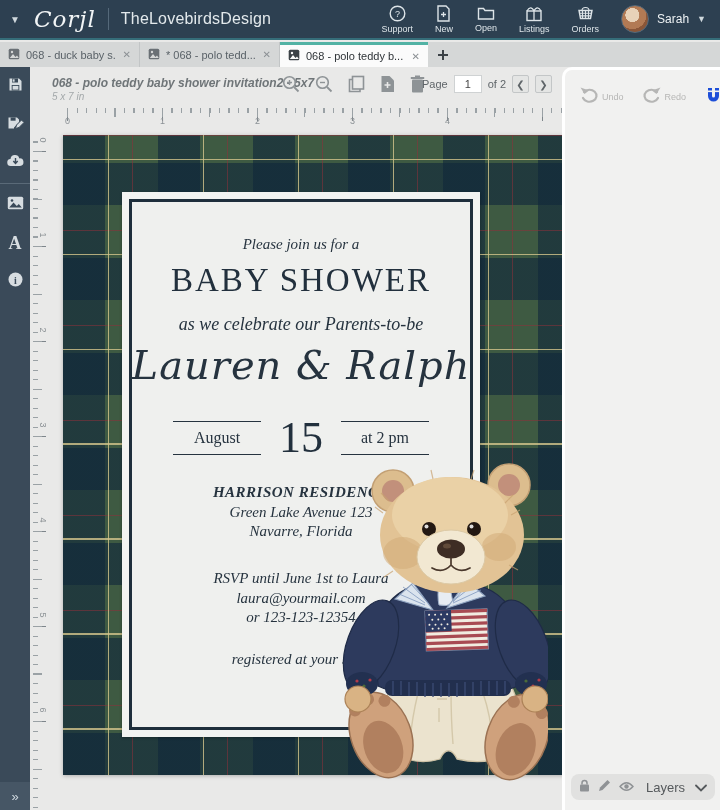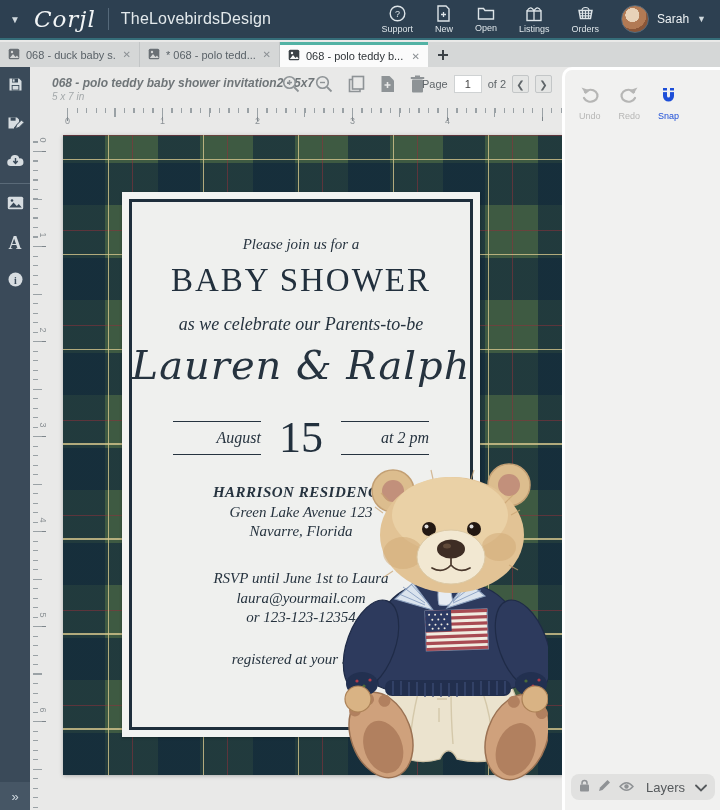--- a/index.html
+++ b/index.html
@@ -105,38 +105,38 @@
   .inv { position:absolute; width:100%; text-align:center; color:#26333f;
     font-family:"Liberation Serif", serif; font-style:italic; }
   .inv-intro   { top:44px;  font-size:15px; }
   .inv-title   { top:70px;  font-size:33px; font-style:normal; letter-spacing:2px; color:#22303d; }
   .inv-sub     { top:122px; font-size:18px; }
   .inv-names   { top:150px; font-size:40px; font-family:"DejaVu Serif", serif; letter-spacing:1px; }
   .daterow { position:absolute; top:224px; left:0; width:100%; display:flex;
     justify-content:center; align-items:center; gap:18px;
     font-family:"Liberation Serif", serif; color:#26333f; }
   .datecell { width:88px; border-top:1.5px solid #26333f; border-bottom:1.5px solid #26333f;
-    padding:7px 0; font-size:16px; font-style:italic; text-align:right; }
+    padding:7px 0; font-size:16px; text-align:center; }
   .dateday { font-size:44px; color:#22303d; line-height:1; }
   .inv-venue   { top:292px; font-size:15px; font-weight:bold; letter-spacing:.5px; }
   .inv-addr1   { top:312px; font-size:15px; }
   .inv-addr2   { top:331px; font-size:15px; }
   .inv-rsvp1   { top:378px; font-size:15px; }
   .inv-rsvp2   { top:398px; font-size:15px; }
   .inv-rsvp3   { top:417px; font-size:15px; }
   .inv-footer  { top:459px; font-size:15px; }
 
   .bear { position:absolute; left:303px; top:386px; }
 
   
   .rpanel { position:absolute; left:562px; top:67px; width:158px; height:743px;
     background:#f1f1f0; border-left:3px solid #fff; border-top:3px solid #fff;
     border-radius:10px 0 0 0; }
   .rp-actions { display:flex; gap:18px; padding:16px 0 0 14px; }
-  .rp-btn { display:flex; flex-direction:column; align-items:center; gap:3px;
+  .rp-btn { display:flex; flex-direction:row; align-items:center; gap:3px;
     cursor:pointer; }
   .rp-btn .lbl { font-size:9px; }
   .rp-muted { color:#b6b6b5; }
   .rp-dark { color:#1d4ed8; }
   .layersbar { position:absolute; left:6px; right:5px; bottom:10px; height:26px;
     background:#e1e1e0; border-radius:8px; display:flex; align-items:center;
     gap:8px; padding:0 8px; color:#8f9295; cursor:pointer; }
   .layersbar .ltxt { font-size:13px; color:#55595c; margin-left:4px; }
   .layersbar .chev { margin-left:auto; color:#55595c; }
 </style>

